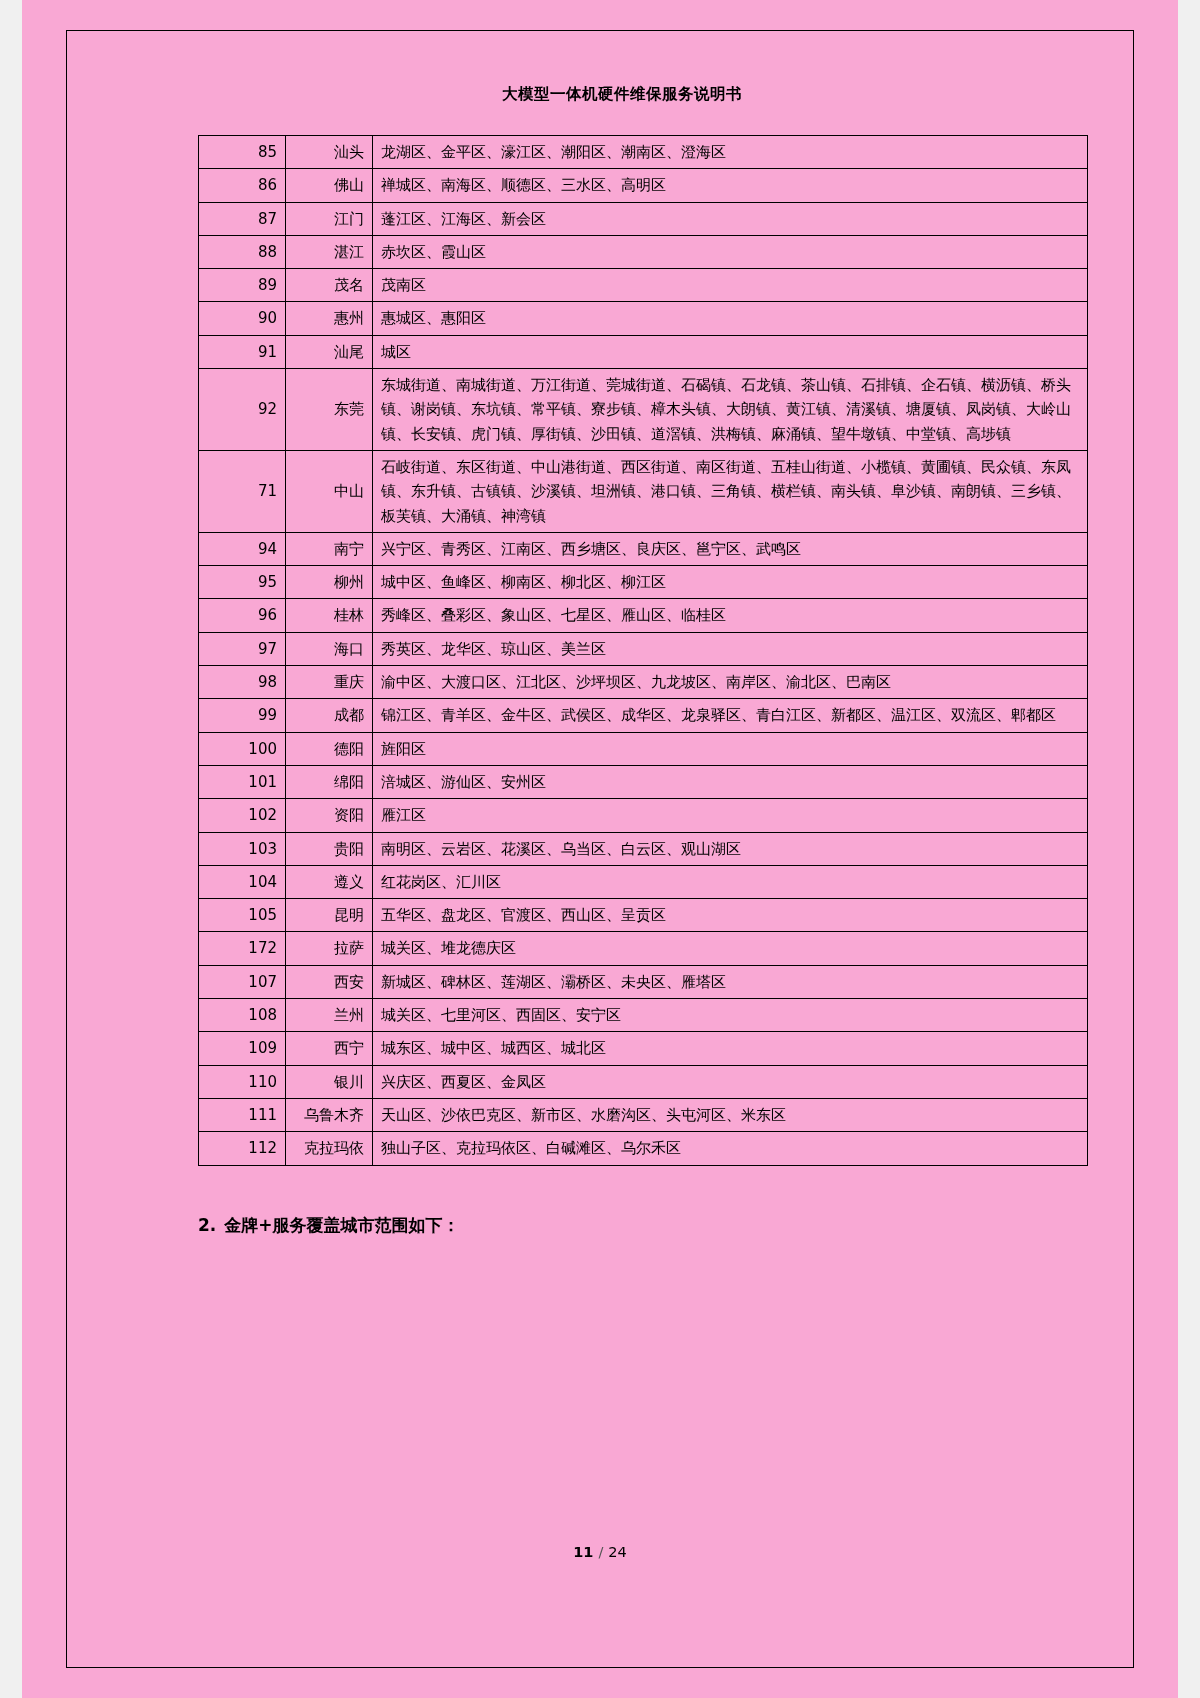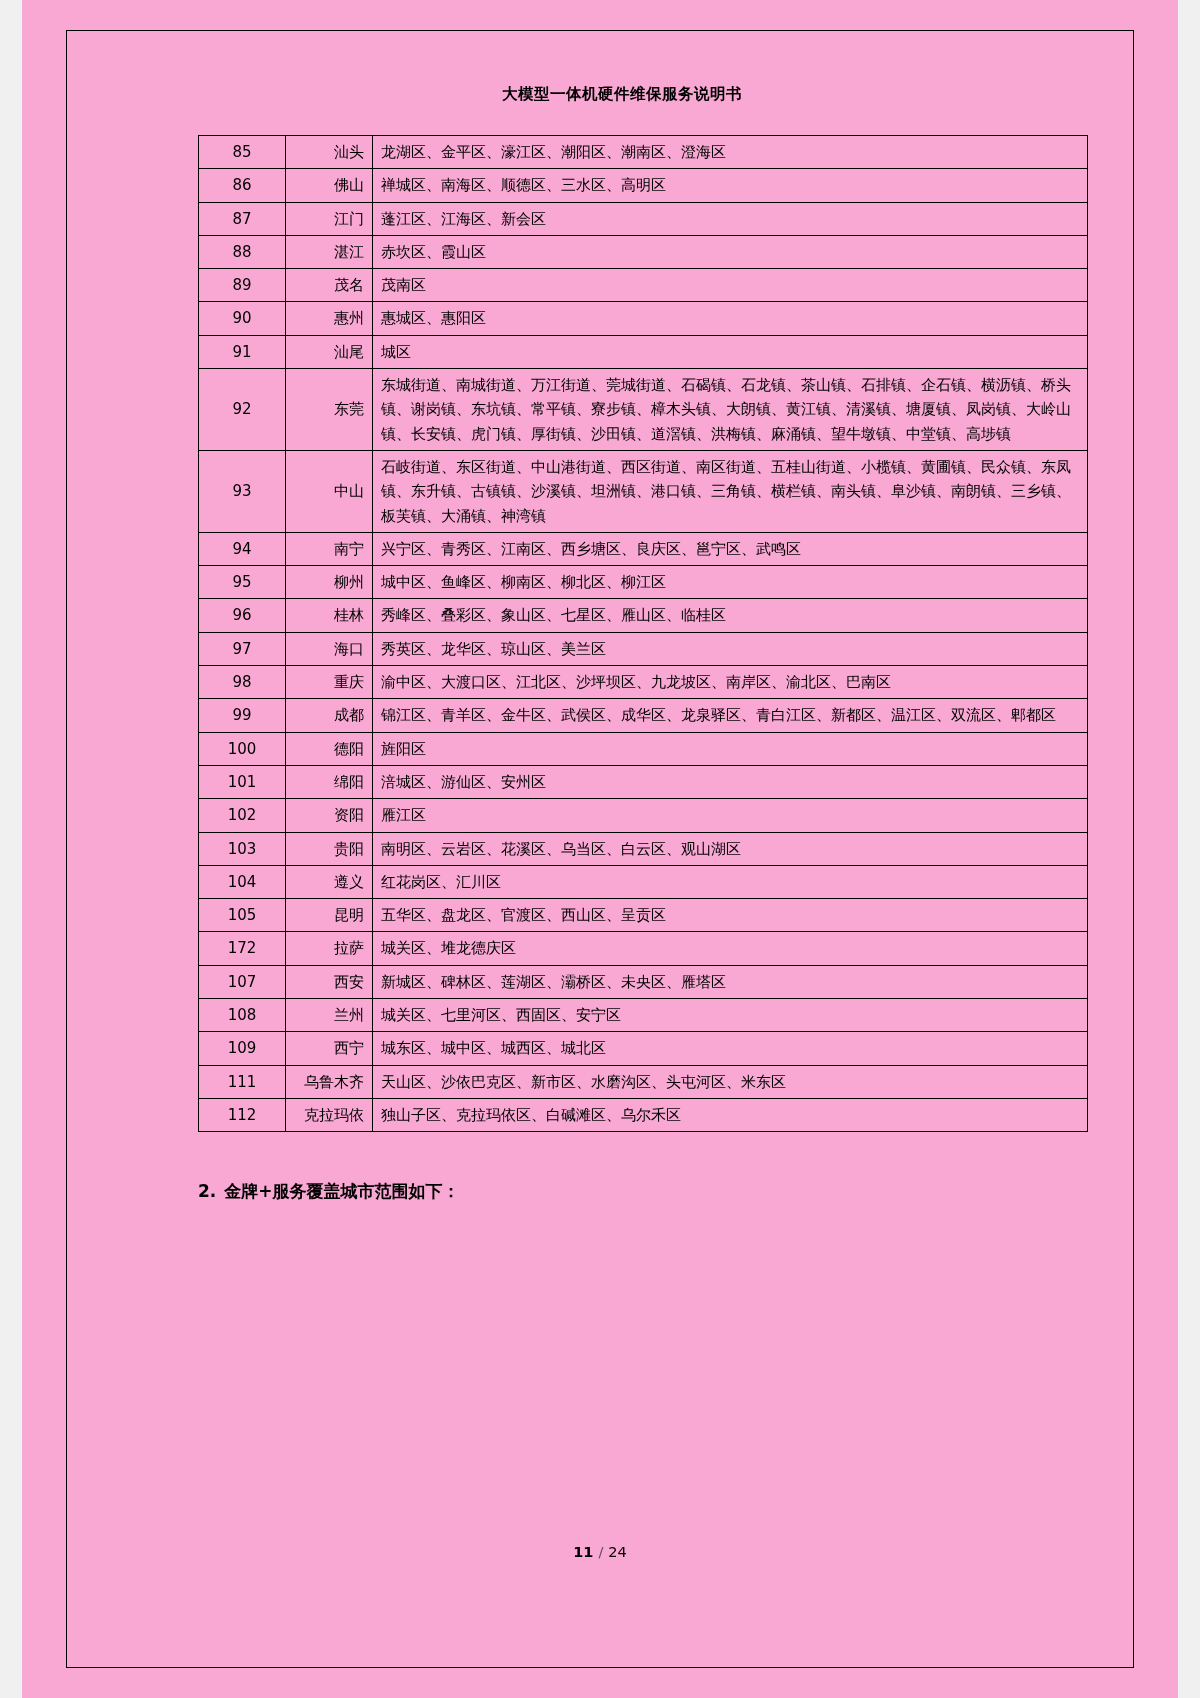--- a/index.html
+++ b/index.html
@@ -55,21 +55,21 @@
     border: 1.1px solid #000;
     font-size: 15px;
     color: #000;
     padding: 4px 8px;
     vertical-align: middle;
     line-height: 1.62;
     font-family: "DejaVu Sans", "Liberation Sans", sans-serif;
   }
   td.col-no {
     width: 70px;
-    text-align: center;
+    text-align: right;
     margin-left: 48px;
   }
   td.col-city {
     width: 70px;
     text-align: right;
   }
   td.col-areas {
     text-align: left;
     padding-left: 10px;
   }
@@ -148,21 +148,21 @@
           <td class="col-no">91</td>
           <td class="col-city">汕尾</td>
           <td class="col-areas">城区</td>
         </tr>
         <tr>
           <td class="col-no">92</td>
           <td class="col-city">东莞</td>
           <td class="col-areas">东城街道、南城街道、万江街道、莞城街道、石碣镇、石龙镇、茶山镇、石排镇、企石镇、横沥镇、桥头镇、谢岗镇、东坑镇、常平镇、寮步镇、樟木头镇、大朗镇、黄江镇、清溪镇、塘厦镇、凤岗镇、大岭山镇、长安镇、虎门镇、厚街镇、沙田镇、道滘镇、洪梅镇、麻涌镇、望牛墩镇、中堂镇、高埗镇</td>
         </tr>
         <tr>
-          <td class="col-no">93</td>
+          <td class="col-no">71</td>
           <td class="col-city">中山</td>
           <td class="col-areas">石岐街道、东区街道、中山港街道、西区街道、南区街道、五桂山街道、小榄镇、黄圃镇、民众镇、东凤镇、东升镇、古镇镇、沙溪镇、坦洲镇、港口镇、三角镇、横栏镇、南头镇、阜沙镇、南朗镇、三乡镇、板芙镇、大涌镇、神湾镇</td>
         </tr>
         <tr>
           <td class="col-no">94</td>
           <td class="col-city">南宁</td>
           <td class="col-areas">兴宁区、青秀区、江南区、西乡塘区、良庆区、邕宁区、武鸣区</td>
         </tr>
         <tr>
           <td class="col-no">95</td>
@@ -231,20 +231,25 @@
         </tr>
         <tr>
           <td class="col-no">108</td>
           <td class="col-city">兰州</td>
           <td class="col-areas">城关区、七里河区、西固区、安宁区</td>
         </tr>
         <tr>
           <td class="col-no">109</td>
           <td class="col-city">西宁</td>
           <td class="col-areas">城东区、城中区、城西区、城北区</td>
+        </tr>
+        <tr>
+          <td class="col-no">110</td>
+          <td class="col-city">银川</td>
+          <td class="col-areas">兴庆区、西夏区、金凤区</td>
         </tr>
         <tr>
           <td class="col-no">111</td>
           <td class="col-city">乌鲁木齐</td>
           <td class="col-areas">天山区、沙依巴克区、新市区、水磨沟区、头屯河区、米东区</td>
         </tr>
         <tr>
           <td class="col-no">112</td>
           <td class="col-city">克拉玛依</td>
           <td class="col-areas">独山子区、克拉玛依区、白碱滩区、乌尔禾区</td>

